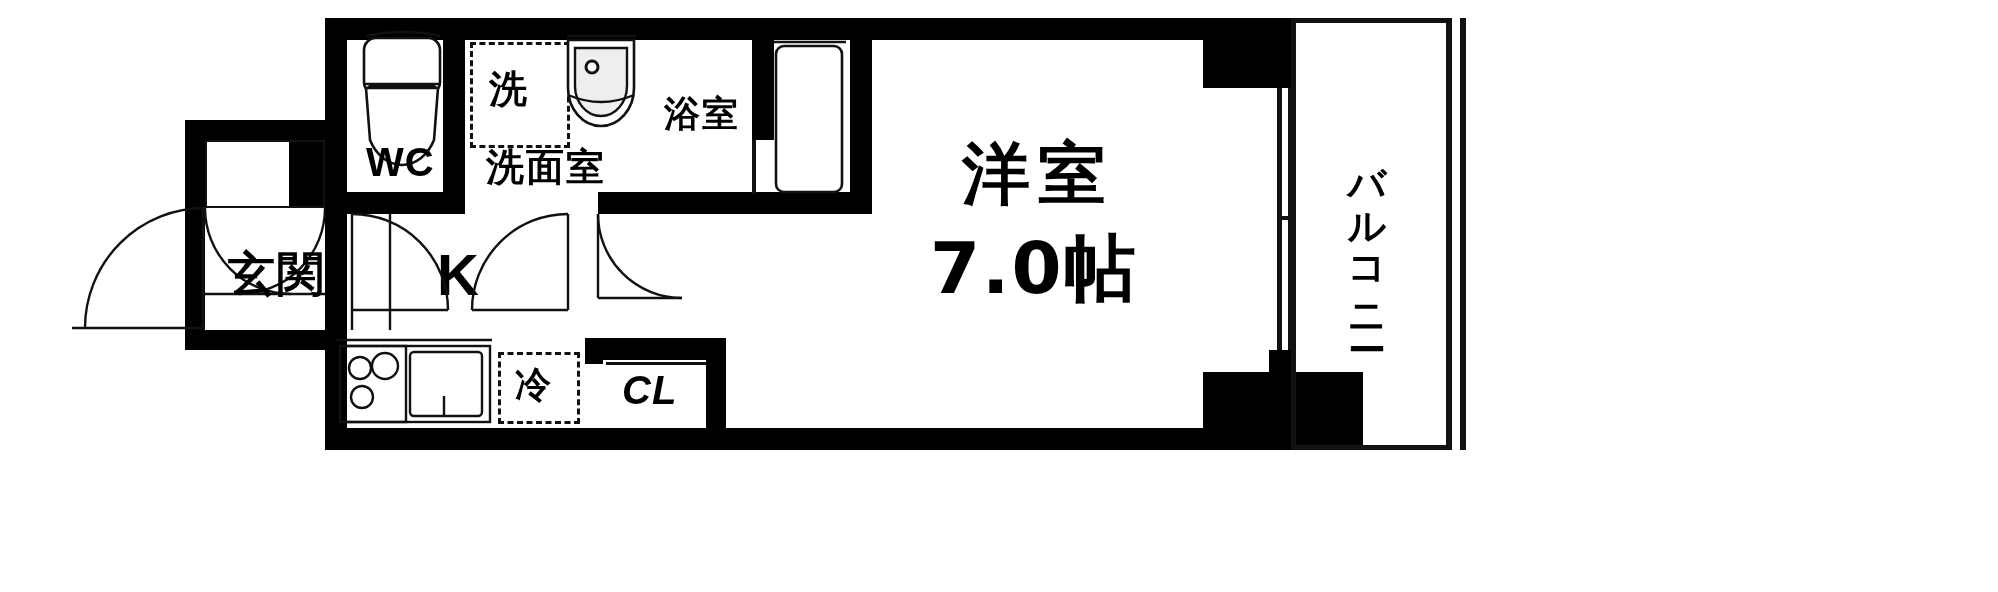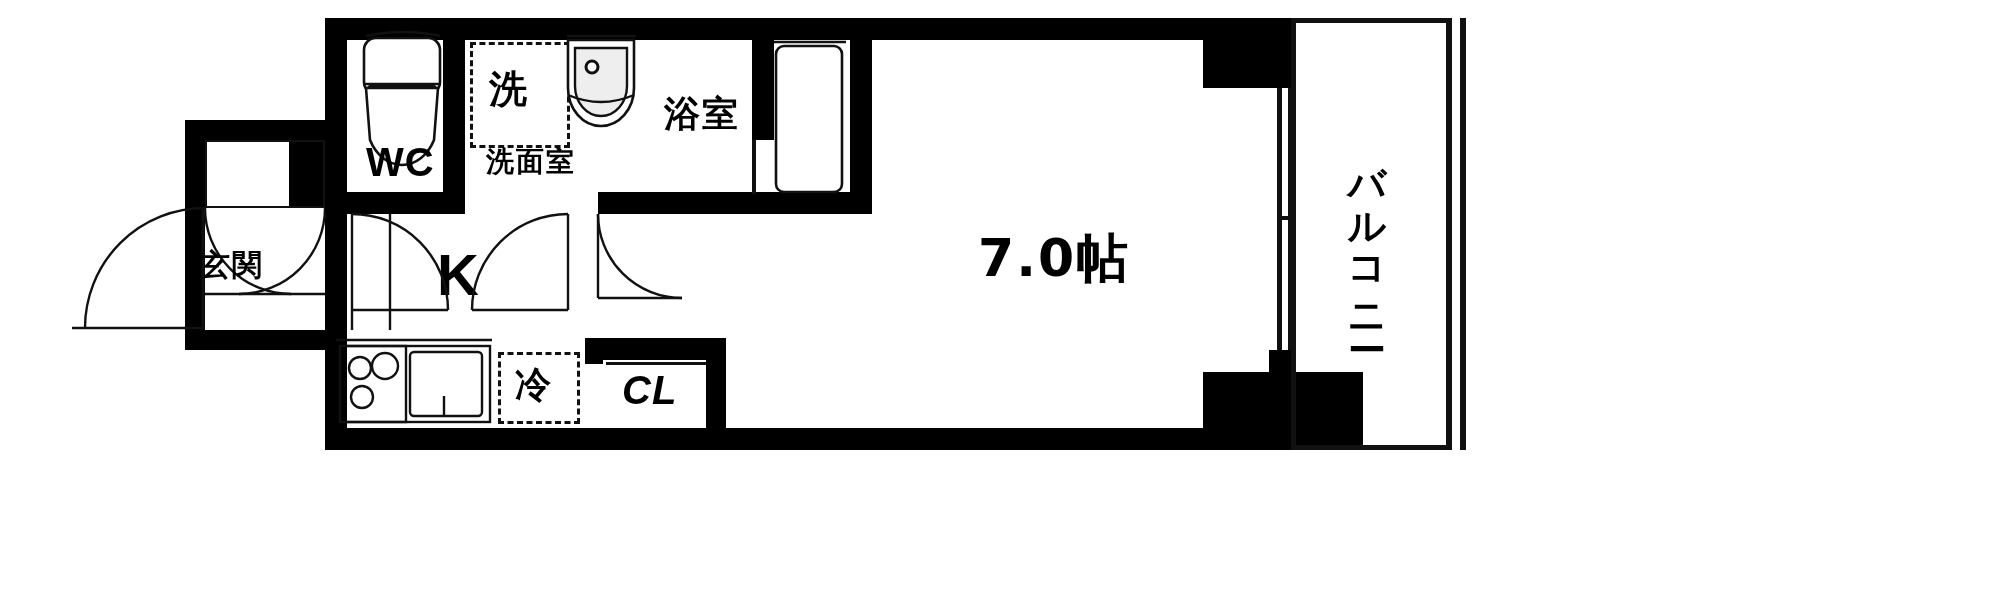--- a/index.html
+++ b/index.html
@@ -65,21 +65,21 @@
   </svg>
 
   <div class="thin" style="left:205px;top:140px;width:120px;height:68px;"></div>
 
   <svg style="left:0;top:0;width:360px;height:420px;">
     <path class="fx" d="M205,208 A86,86 0 0 0 291,294"></path>
     <path class="fx" d="M325,208 A86,86 0 0 1 239,294"></path>
     <line class="fx" x1="205" y1="294" x2="325" y2="294"></line>
   </svg>
 
-  <div class="lbl lbl-jp" style="left:200px;top:250px;font-size:30px;">玄関</div>
+  <div class="lbl lbl-jp" style="left:228px;top:250px;font-size:47px;">玄関</div>
 
   <div class="wall" style="left:443px;top:18px;width:22px;height:192px;"></div>
   <div class="wall" style="left:325px;top:192px;width:140px;height:22px;"></div>
 
   <svg style="left:0;top:0;width:470px;height:220px;">
     <rect class="fill-w" x="364" y="38" width="76" height="56" rx="12"></rect>
     <line class="fx" x1="364" y1="84" x2="440" y2="84"></line>
     <rect class="fill-w" x="368" y="86" width="68" height="12" rx="3"></rect>
     <path class="fill-w" d="M366,88 L438,88 L434,140 A36,46 0 0 1 370,140 Z"></path>
     <path class="fx" d="M366,36 q38,-8 74,0"></path>
@@ -98,21 +98,21 @@
   <div class="lbl lbl-jp" style="left:489px;top:70px;font-size:38px;">洗</div>
 
   <svg style="left:0;top:0;width:780px;height:220px;">
     <path class="fill-w" d="M568,40 L634,40 L634,88 A33,38 0 0 1 568,88 Z"></path>
     <path class="fill-lite" d="M575,48 L627,48 L627,86 A26,30 0 0 1 575,86 Z"></path>
     <circle cx="592" cy="67" r="6" fill="#ffffff" stroke="#111" stroke-width="3"></circle>
     <line class="fx" x1="567" y1="36" x2="636" y2="36"></line>
     <path class="fx" d="M568,95 q33,14 66,0"></path>
   </svg>
 
-  <div class="lbl lbl-jp" style="left:486px;top:148px;font-size:28px;">洗面室</div>
+  <div class="lbl lbl-jp" style="left:486px;top:148px;font-size:38px;">洗面室</div>
 
   <svg style="left:0;top:0;width:780px;height:360px;">
     <path class="fx" d="M598,214 A84,84 0 0 0 682,298"></path>
     <line class="fx" x1="598" y1="298" x2="682" y2="298"></line>
     <line class="fx" x1="598" y1="214" x2="598" y2="298"></line>
   </svg>
 
   <div class="wall" style="left:650px;top:192px;width:222px;height:22px;"></div>
   <div class="wall" style="left:850px;top:18px;width:22px;height:196px;"></div>
   <div class="line" style="left:752px;top:140px;width:4px;height:54px;"></div>
@@ -150,15 +150,16 @@
   <div class="dash" style="left:498px;top:352px;width:82px;height:72px;"></div>
   <div class="lbl lbl-jp" style="left:515px;top:367px;font-size:36px;">冷</div>
 
   <div class="wall" style="left:585px;top:338px;width:18px;height:26px;"></div>
 
   <div class="wall" style="left:598px;top:338px;width:128px;height:22px;"></div>
   <div class="wall" style="left:706px;top:338px;width:20px;height:112px;"></div>
   <div class="line" style="left:606px;top:362px;width:100px;height:3px;"></div>
   <div class="lbl lbl-lat" style="left:622px;top:370px;font-size:40px;font-style:italic;">CL</div>
 
-  <div class="lbl lbl-jp" style="left:978px;top:232px;font-size:52px;letter-spacing:2px;">7.0帖</div>
+  <div class="lbl lbl-jp" style="left:962px;top:140px;font-size:68px;letter-spacing:8px;">洋室</div>
+  <div class="lbl lbl-jp" style="left:930px;top:232px;font-size:72px;letter-spacing:2px;">7.0帖</div>
 
 </div>
 
 </body></html>

